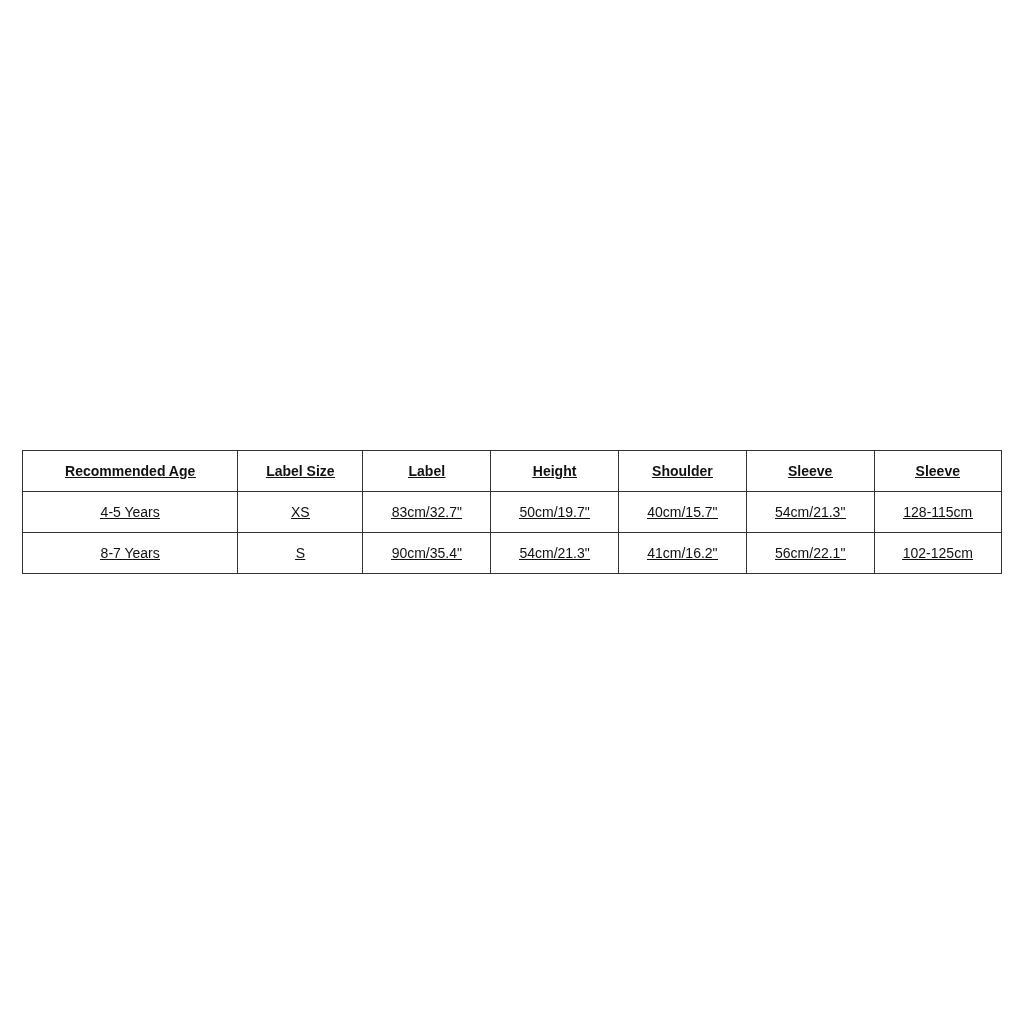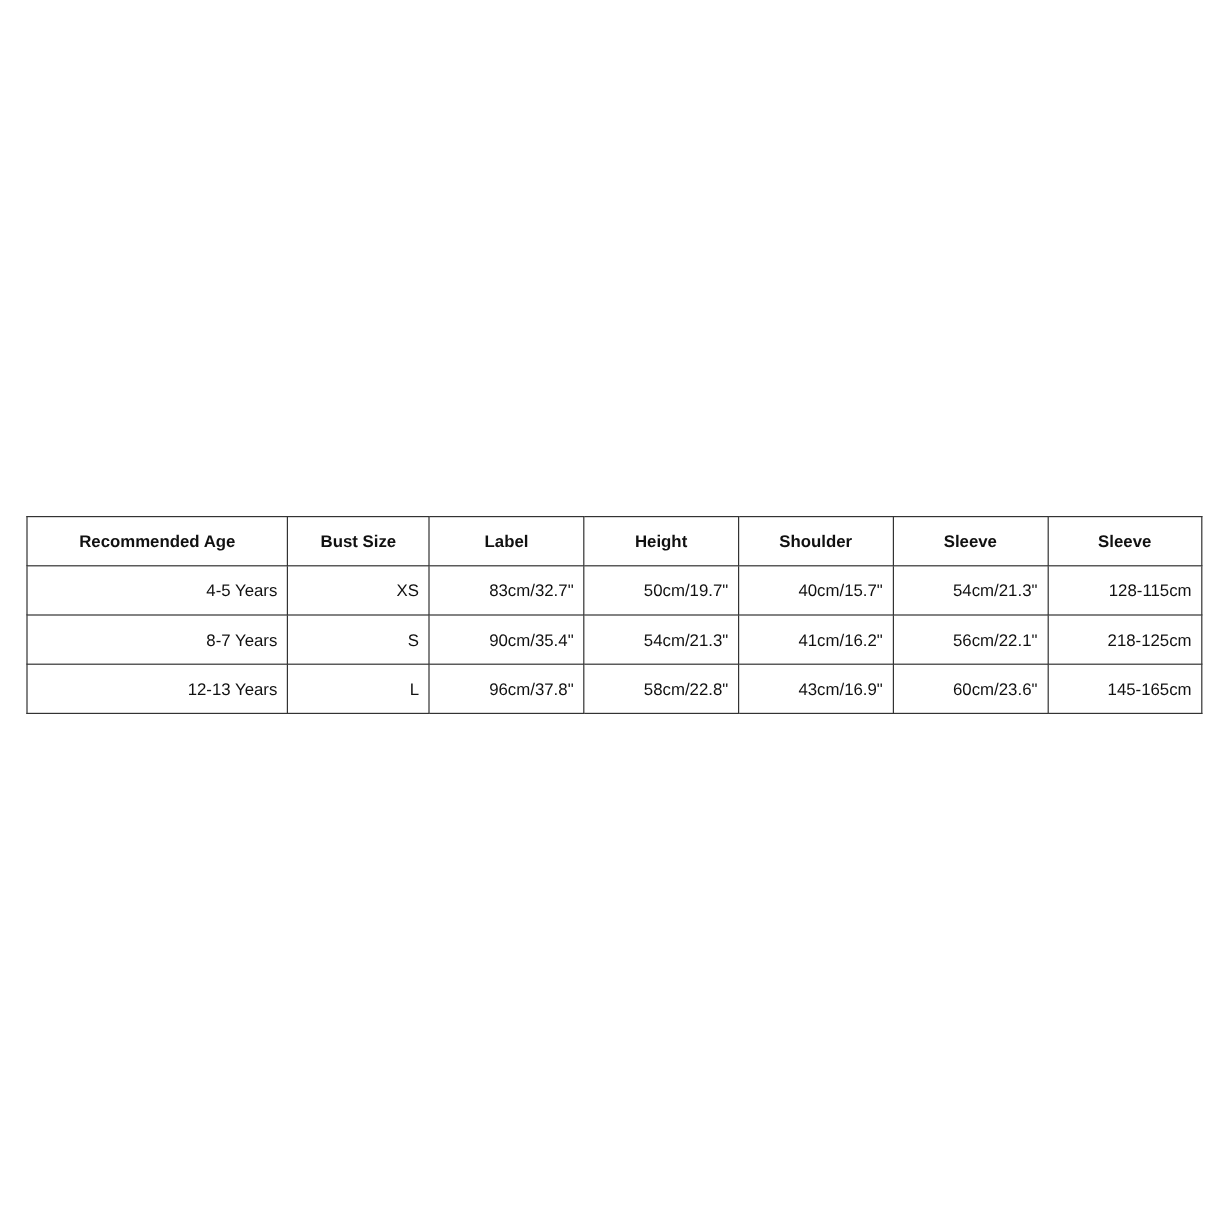--- a/index.html
+++ b/index.html
@@ -1,18 +1,19 @@
 <!DOCTYPE html>
 <html><head>
   <meta charset="utf-8">
   <style>
     * {
       margin: 0;
       padding: 0;
       box-sizing: border-box;
+      text-decoration: underline;
     }
 
     body {
       width: 1024px;
       height: 1024px;
       background-color: #ffffff;
       display: flex;
       align-items: center;
       justify-content: center;
       font-family: Arial, sans-serif;
@@ -36,40 +37,39 @@
       color: #111;
     }
 
     th {
       font-weight: bold;
       background-color: #ffffff;
     }
 
     td {
       font-weight: normal;
-      text-align: right;
     }
 
     tr:nth-child(even) {
       background-color: #ffffff;
     }
 
     tr:nth-child(odd) {
       background-color: #ffffff;
     }
   </style>
 </head>
 <body>
 
 <div class="table-container">
   <table>
     <thead>
       <tr>
         <th>Recommended Age</th>
-        <th>Bust Size</th>
+        <th>Label Size</th>
         <th>Label</th>
         <th>Height</th>
         <th>Shoulder</th>
         <th>Sleeve</th>
         <th>Sleeve</th>
       </tr>
     </thead>
     <tbody id="table-body">
     <tr>
           <td>4-5 Years</td>
@@ -80,26 +80,17 @@
           <td>54cm/21.3"</td>
           <td>128-115cm</td>
         </tr>
         <tr>
           <td>8-7 Years</td>
           <td>S</td>
           <td>90cm/35.4"</td>
           <td>54cm/21.3"</td>
           <td>41cm/16.2"</td>
           <td>56cm/22.1"</td>
-          <td>218-125cm</td>
-        </tr>
-        <tr>
-          <td>12-13 Years</td>
-          <td>L</td>
-          <td>96cm/37.8"</td>
-          <td>58cm/22.8"</td>
-          <td>43cm/16.9"</td>
-          <td>60cm/23.6"</td>
-          <td>145-165cm</td>
+          <td>102-125cm</td>
         </tr>
       </tbody>
   </table>
 </div>
 
 </body></html>

